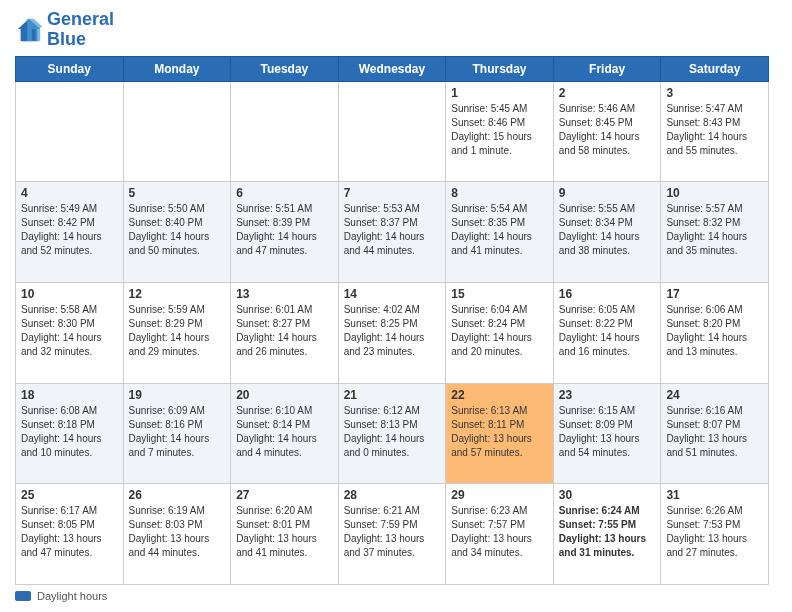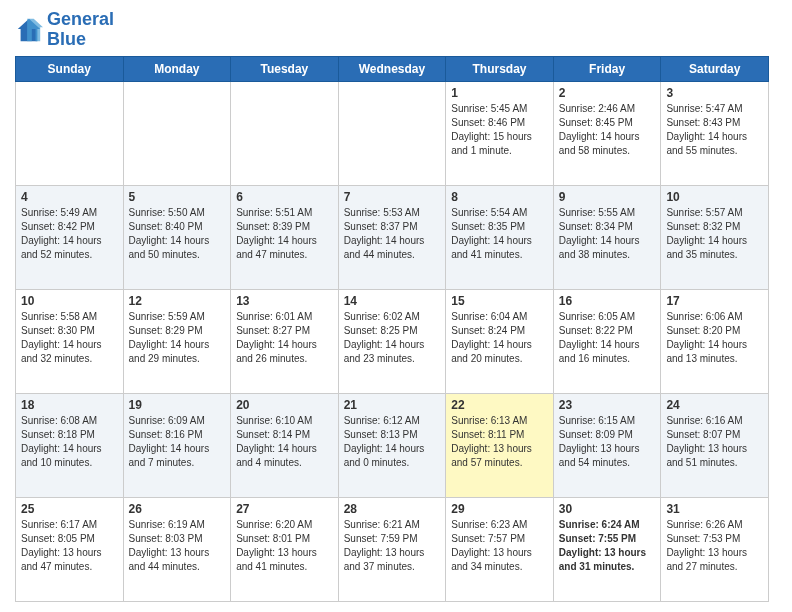--- a/index.html
+++ b/index.html
@@ -149,21 +149,21 @@
           <td class="empty"></td>
           <td style="background: rgb(255, 255, 255);">
             <div class="day-num">1</div>
             <div class="day-info" style="white-space: pre-line;">Sunrise: 5:45 AM
 Sunset: 8:46 PM
 Daylight: 15 hours
 and 1 minute.</div>
           </td>
           <td style="background: rgb(255, 255, 255);">
             <div class="day-num">2</div>
-            <div class="day-info" style="white-space: pre-line;">Sunrise: 2:46 AM
+            <div class="day-info" style="white-space: pre-line;">Sunrise: 5:46 AM
 Sunset: 8:45 PM
 Daylight: 14 hours
 and 58 minutes.</div>
           </td>
           <td style="background: rgb(255, 255, 255);">
             <div class="day-num">3</div>
             <div class="day-info" style="white-space: pre-line;">Sunrise: 5:47 AM
 Sunset: 8:43 PM
 Daylight: 14 hours
 and 55 minutes.</div>
@@ -237,21 +237,21 @@
           </td>
           <td style="background: rgb(255, 255, 255);">
             <div class="day-num">13</div>
             <div class="day-info" style="white-space: pre-line;">Sunrise: 6:01 AM
 Sunset: 8:27 PM
 Daylight: 14 hours
 and 26 minutes.</div>
           </td>
           <td style="background: rgb(255, 255, 255);">
             <div class="day-num">14</div>
-            <div class="day-info" style="white-space: pre-line;">Sunrise: 6:02 AM
+            <div class="day-info" style="white-space: pre-line;">Sunrise: 4:02 AM
 Sunset: 8:25 PM
 Daylight: 14 hours
 and 23 minutes.</div>
           </td>
           <td style="background: rgb(255, 255, 255);">
             <div class="day-num">15</div>
             <div class="day-info" style="white-space: pre-line;">Sunrise: 6:04 AM
 Sunset: 8:24 PM
 Daylight: 14 hours
 and 20 minutes.</div>
@@ -293,21 +293,21 @@
 Daylight: 14 hours
 and 4 minutes.</div>
           </td>
           <td style="background: rgb(240, 244, 248);">
             <div class="day-num">21</div>
             <div class="day-info" style="white-space: pre-line;">Sunrise: 6:12 AM
 Sunset: 8:13 PM
 Daylight: 14 hours
 and 0 minutes.</div>
           </td>
-          <td style="background: #fef9c3;">
+          <td style="background: #fdba74;">
             <div class="day-num">22</div>
             <div class="day-info" style="white-space: pre-line;">Sunrise: 6:13 AM
 Sunset: 8:11 PM
 Daylight: 13 hours
 and 57 minutes.</div>
           </td>
           <td style="background: rgb(240, 244, 248);">
             <div class="day-num">23</div>
             <div class="day-info" style="white-space: pre-line;">Sunrise: 6:15 AM
 Sunset: 8:09 PM
@@ -369,13 +369,17 @@
             <div class="day-num">31</div>
             <div class="day-info" style="white-space: pre-line;">Sunrise: 6:26 AM
 Sunset: 7:53 PM
 Daylight: 13 hours
 and 27 minutes.</div>
           </td>
         </tr>
       </tbody>
   </table>
 
+  <div class="footer">
+    <div class="daylight-bar"></div>
+    <span>Daylight hours</span>
+  </div>
 </div>
 
 </body></html>

